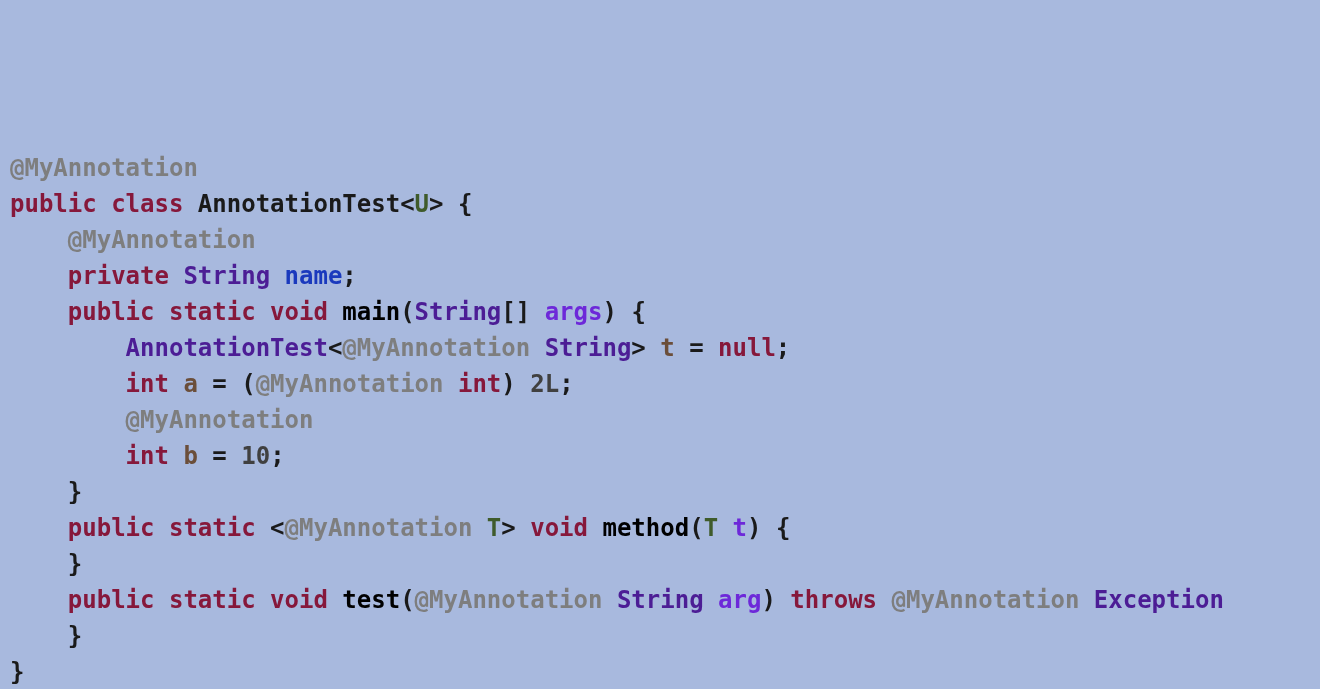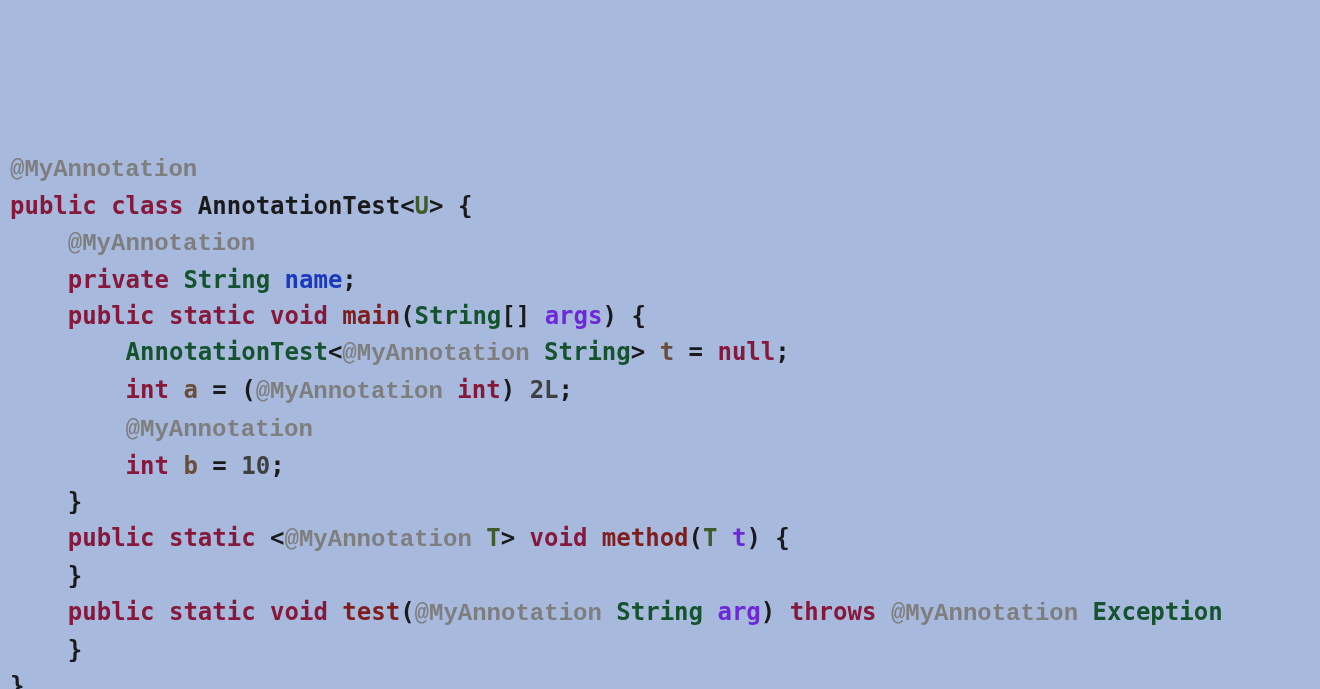--- a/index.html
+++ b/index.html
@@ -14,25 +14,25 @@
     font-family: "Consolas", "Menlo", "DejaVu Sans Mono", "Courier New", monospace;
     font-size: 24px;
     line-height: 36px;
     padding: 6px 10px;
     box-sizing: border-box;
     color: #1a1a1a;
     font-weight: 600;
     white-space: pre;
   }
   .tok { display: inline; }
-  .c-annotation { color: #7e7e7e; font-family: Liberation Mono, monospace; }
+  .c-annotation { color: #7e7e7e; }
   .c-keyword    { color: #86183b; }
-  .c-type       { color: #14532d; text-align: right; }
+  .c-type       { color: #4c1d95; text-align: right; }
   .c-ident      { color: #1a1a1a; }
-  .c-method     { color: #7f1d1d; }
+  .c-method     { color: #000000; }
   .c-field      { color: #1a39bd; }
   .c-param      { color: #6d28d9; }
   .c-num        { color: #404040; }
   .c-punct      { color: #1a1a1a; }
   .c-null       { color: #86183b; text-align: center; }
   .c-typeparam  { color: #3f5b2b; }
   .c-localvar   { color: #6b4e3a; }
   .line { display: block; }
   .sp1::before { content: "    "; }      
   .sp2::before { content: "        "; }  

